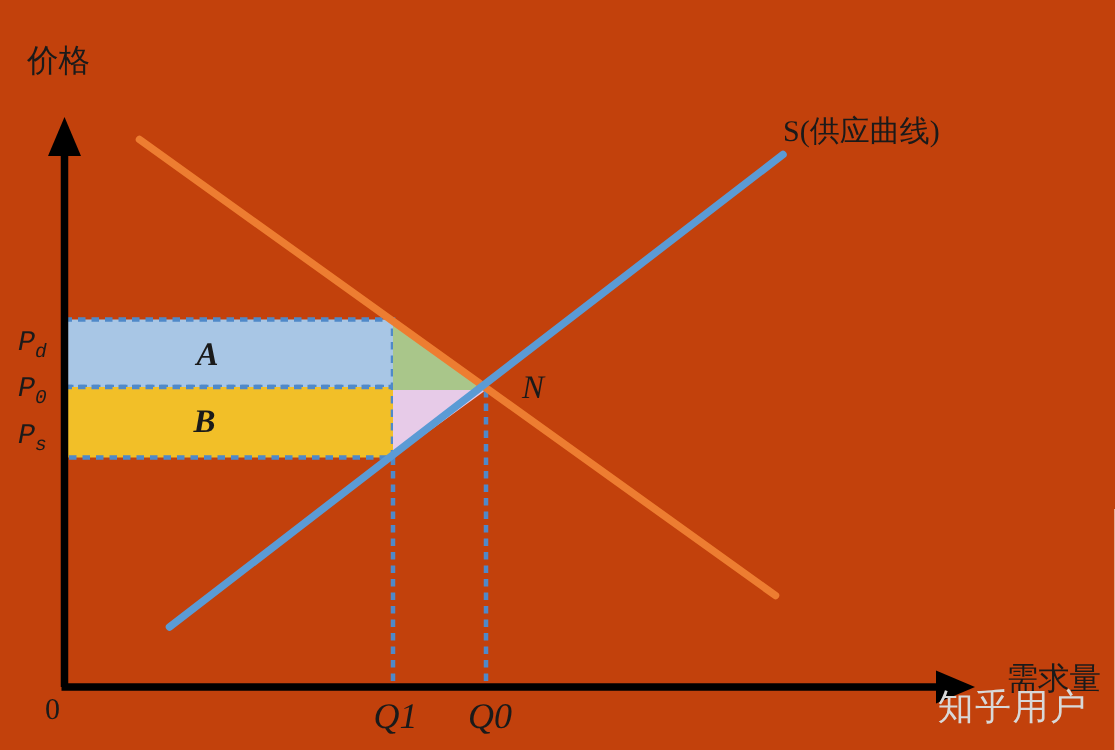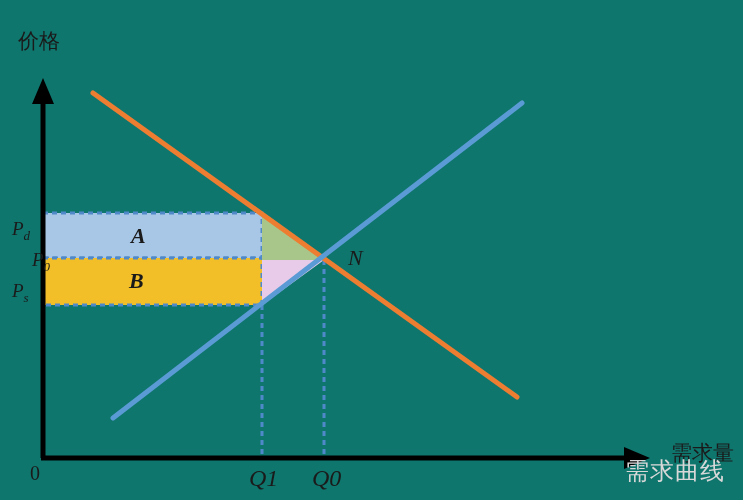--- a/index.html
+++ b/index.html
@@ -4,21 +4,21 @@
 <style>
   html, body {
     margin: 0;
     padding: 0;
     background: #ffffff;
   }
   #canvas {
     position: relative;
     width: 743px;
     height: 500px;
-    background: #0f766e;
+    background: #c2410c;
     overflow: hidden;
     font-family: "Liberation Sans", sans-serif;
   }
   #diagram {
     position: absolute;
     left: 0;
     top: 0;
   }
   .lbl {
     position: absolute;
@@ -28,21 +28,21 @@
   }
   .axis-title {
     font-family: "Liberation Sans", sans-serif;
     font-size: 21px;
   }
   .curve-label {
     font-family: "Liberation Serif", serif;
     font-size: 20px;
   }
   .price-tick {
-    font-family: Liberation Serif, serif;
+    font-family: Liberation Mono, monospace;
     font-size: 19px;
     font-style: italic;
   }
   .price-tick sub {
     font-size: 13px;
     font-style: italic;
   }
   .qty-tick {
     font-family: "Liberation Serif", serif;
     font-size: 24px;
@@ -106,33 +106,34 @@
 
     <g></g>
   </svg>
 
   <div class="lbl axis-title" style="left:18px; top:30px;">价格</div>
 
   <div class="lbl axis-title" style="left:671px; top:442px;">需求量</div>
 
   <div class="lbl origin-label" style="left:30px; top:463px;">0</div>
 
+  <div class="lbl curve-label" style="left:522px; top:78px;">S(供应曲线)</div>
 
 
   <div class="lbl price-tick" style="left:12px; top:219px;"><span>P</span><sub>d</sub></div>
 
-  <div class="lbl price-tick" style="left:12px; top:250px;margin-left:20px;"><span>P</span><sub>0</sub></div>
+  <div class="lbl price-tick" style="left:12px; top:250px;"><span>P</span><sub>0</sub></div>
 
   <div class="lbl price-tick" style="left:12px; top:281px;"><span>P</span><sub>s</sub></div>
 
   <div class="lbl qty-tick" style="left:249px; top:466px;">Q1</div>
 
   <div class="lbl qty-tick" style="left:312px; top:466px;font-style:italic;">Q0</div>
 
   <div class="lbl area-label" style="left:131px; top:225px;">A</div>
 
   <div class="lbl area-label" style="left:129px; top:270px;">B</div>
 
   <div class="lbl point-label" style="left:348px; top:247px;">N</div>
 
-  <div class="watermark" style="left:625px; top:455px;">需求曲线</div>
+  <div class="watermark" style="left:625px; top:455px;">知乎用户</div>
 
 </div>
 
 </body></html>

